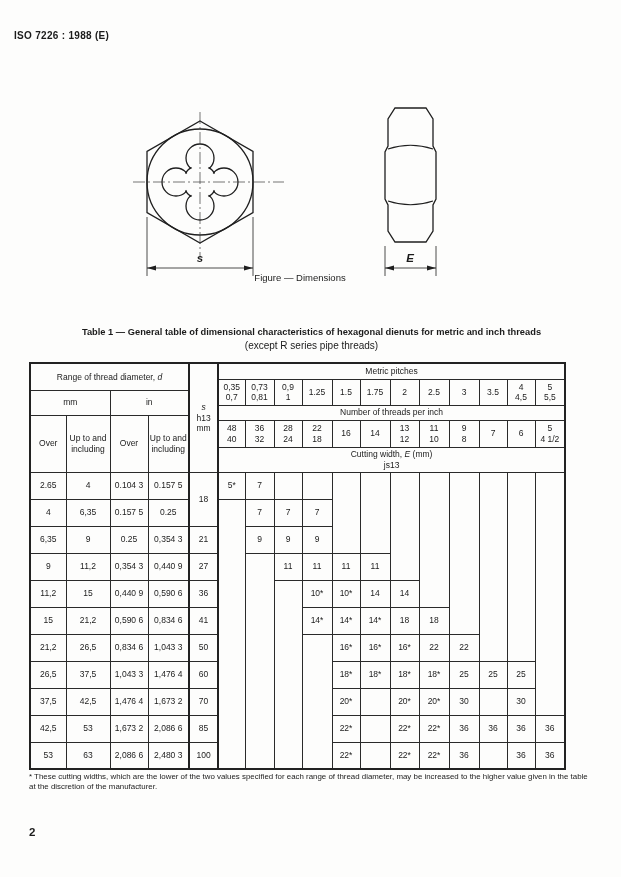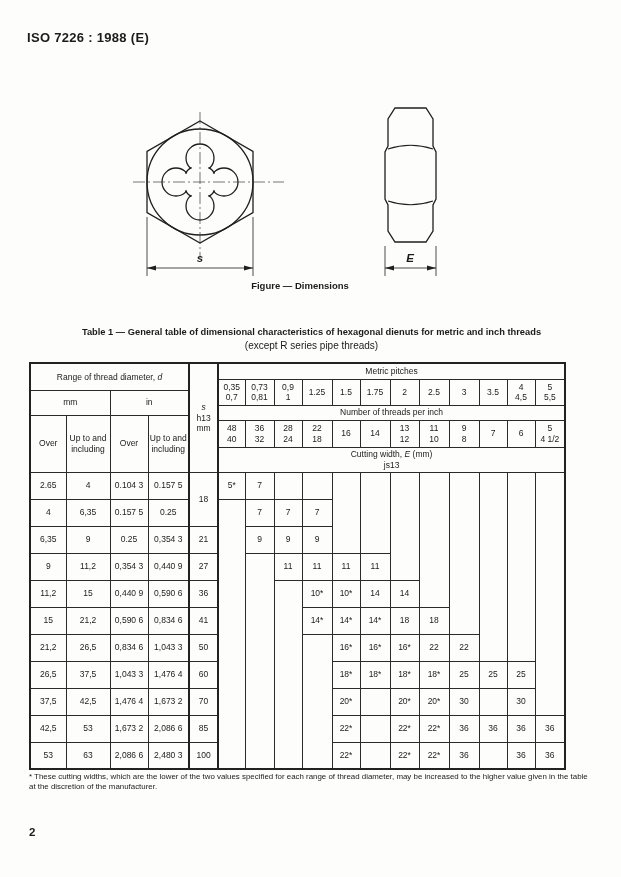--- a/index.html
+++ b/index.html
@@ -2,23 +2,23 @@
 <html><head>
 <meta charset="utf-8">
 <style>
   html,body{margin:0;padding:0;background:#e8e8e8;}
   .page{
     position:relative;width:621px;height:877px;margin:0 auto;
     background:#fdfdfc;color:#1b1b1b;
     font-family:"Liberation Sans","DejaVu Sans",sans-serif;
     overflow:hidden;
   }
-  .doc-header{position:absolute;left:27px;top:30px;font-size:13px;font-weight:bold;letter-spacing:.3px;}
+  .doc-header{position:absolute;left:14px;top:30px;font-size:10px;font-weight:bold;letter-spacing:.3px;}
   .fig-svg{position:absolute;left:0;top:0;}
-  .fig-caption{position:absolute;left:0;top:280px;width:600px;text-align:center;font-size:9.5px;font-weight:bold;}
+  .fig-caption{position:absolute;left:0;top:272px;width:600px;text-align:center;font-size:9.5px;font-weight:normal;}
   .tbl-title{position:absolute;left:29px;top:326px;width:565px;text-align:center;font-size:9.3px;font-weight:bold;line-height:1.35;}
   .tbl-title .sub{font-weight:normal;font-size:10px;}
   .tablezone{position:absolute;left:29px;top:362px;display:flex;align-items:flex-start;}
   table{border-collapse:collapse;table-layout:fixed;}
   .lt{width:188px;border:2px solid #222;}
   .rt{width:346px;border:2px solid #222;border-left:none;}
   .lt th,.lt td,.rt th,.rt td{
     border:1px solid #2a2a2a;padding:0 1px;text-align:center;vertical-align:middle;
     font-size:8.5px;font-weight:normal;line-height:1.2;overflow:hidden;
   }

